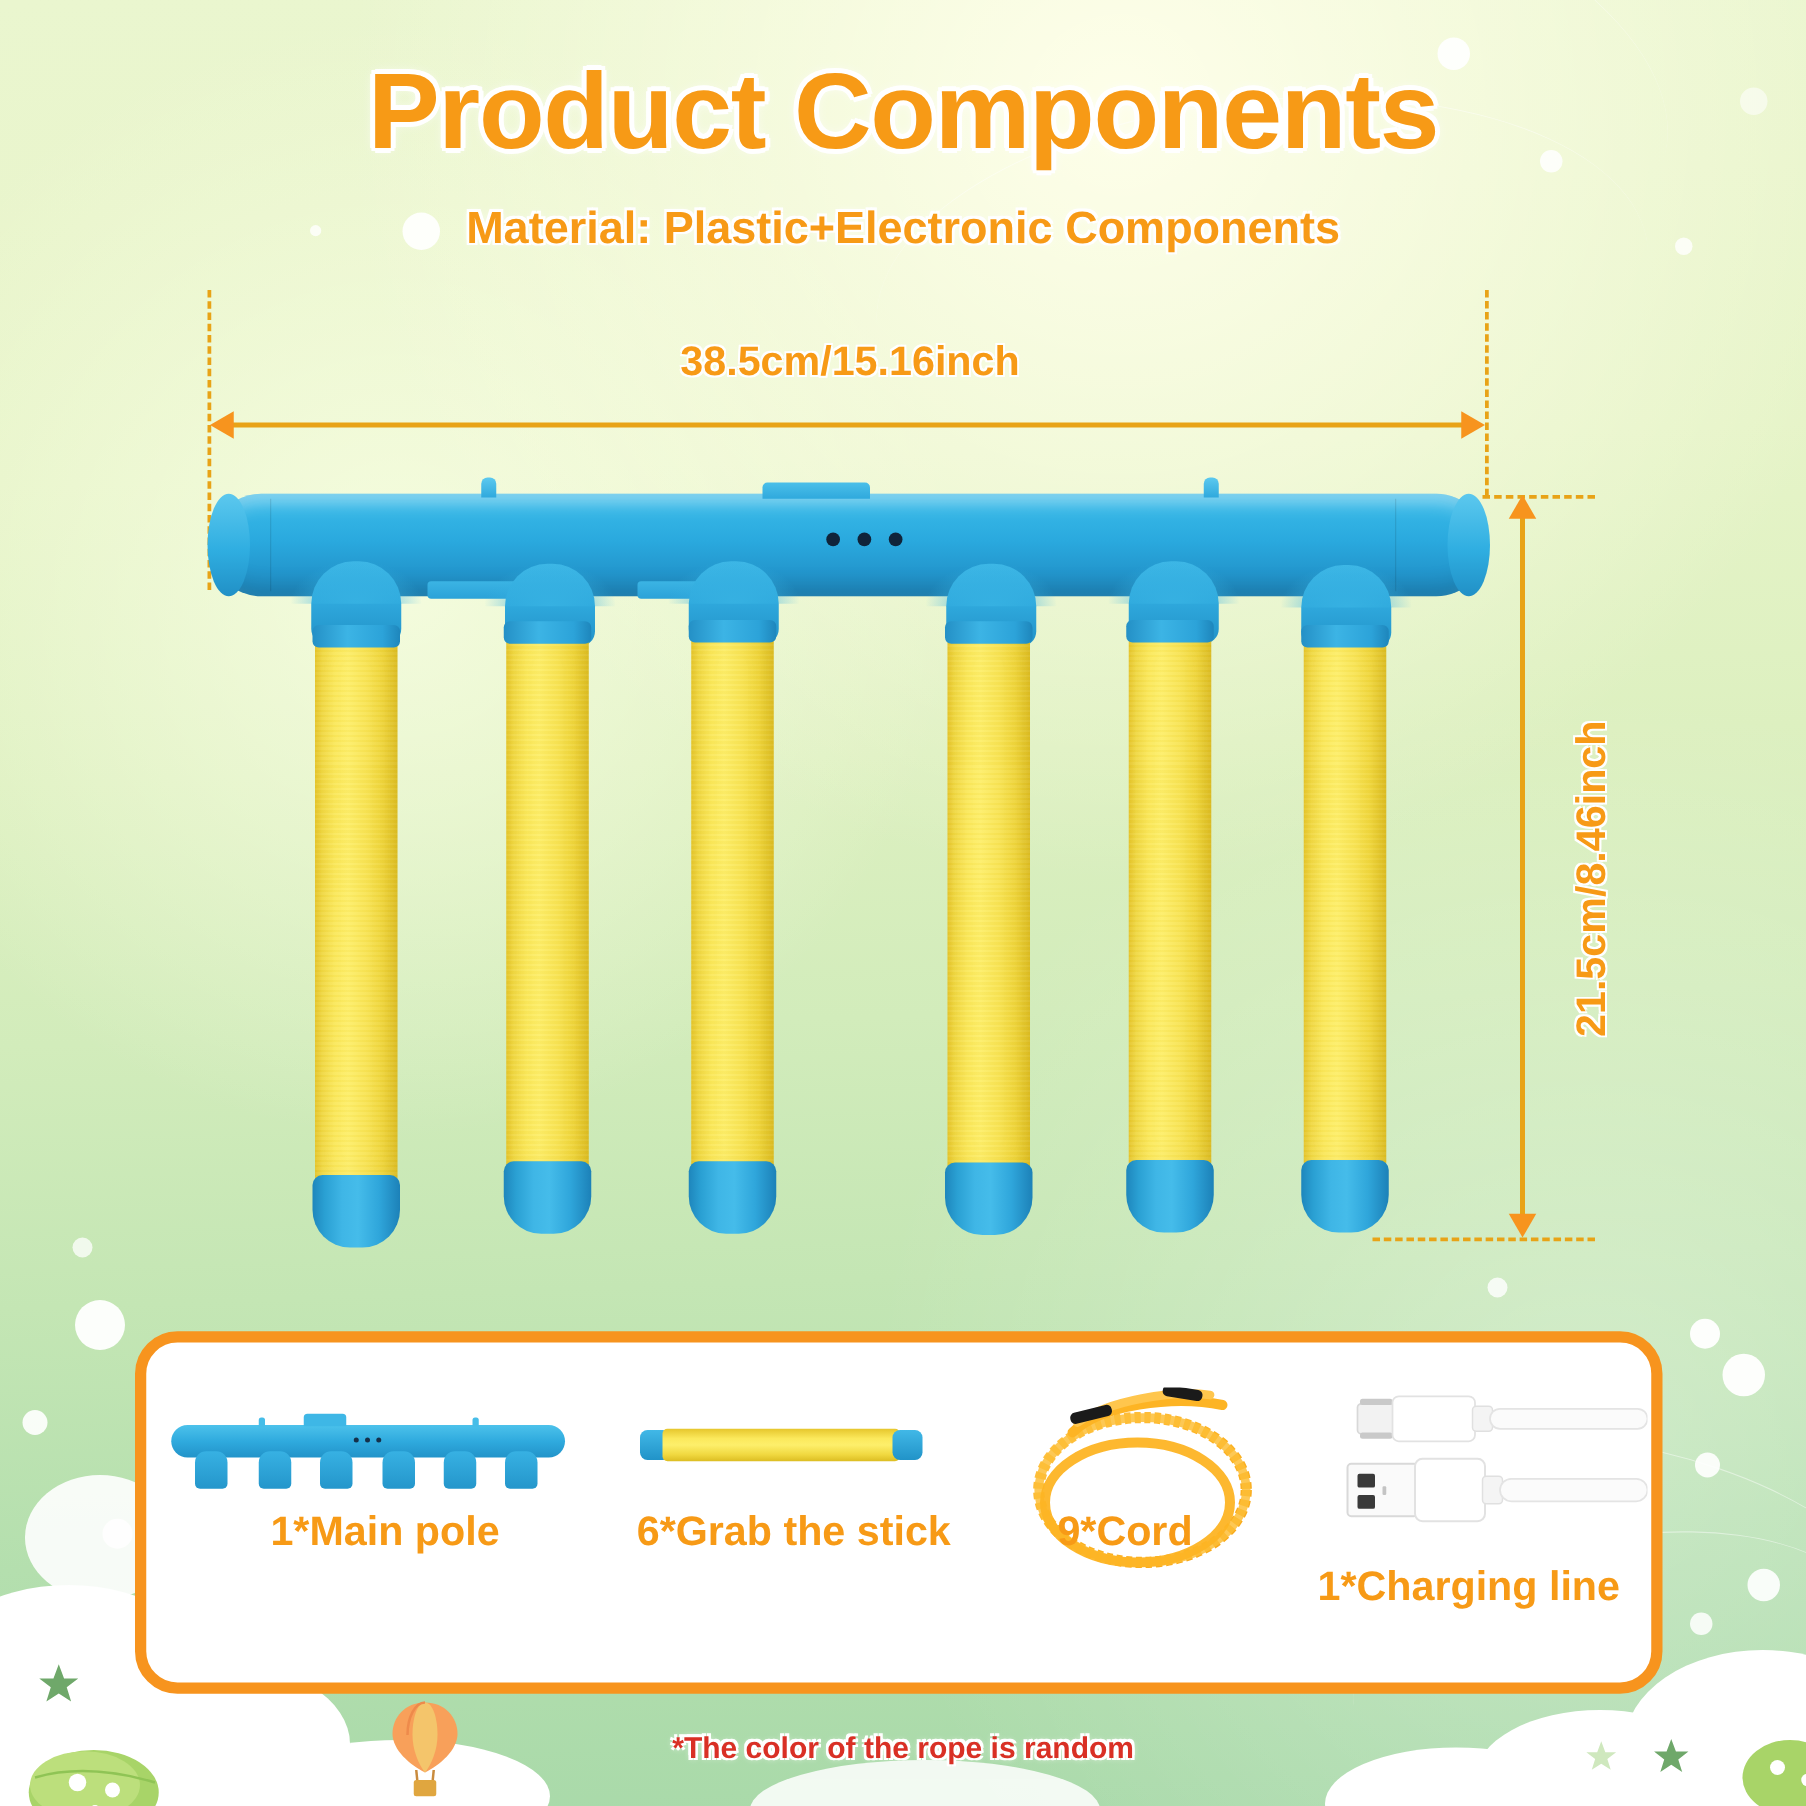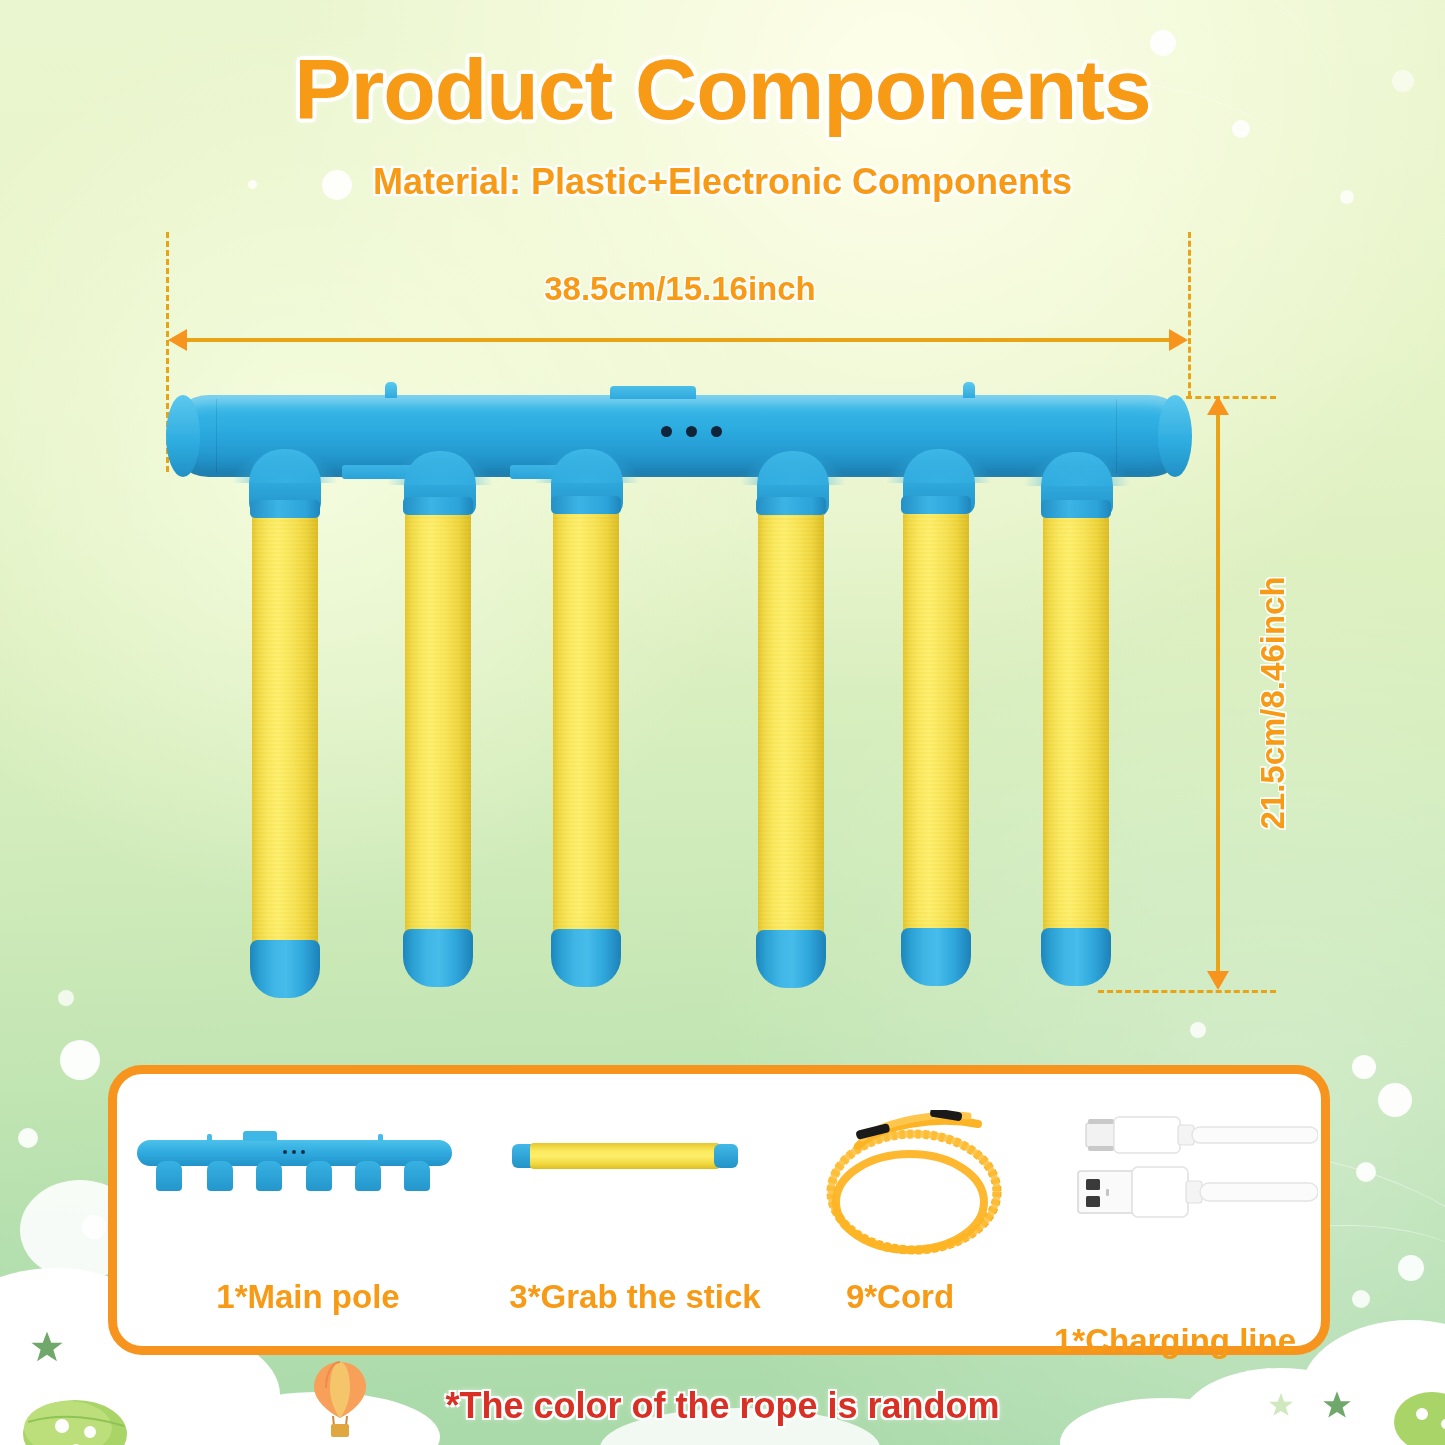--- a/index.html
+++ b/index.html
@@ -144,21 +144,21 @@
     border-radius:5px;
     background:linear-gradient(90deg,#2490C6,#3CB4E5 40%,#2CA3D9 80%,#1E86BC);
   }
 
   
   .parts-box {
     position:absolute; left:108px; top:1065px; width:1222px; height:290px;
     background:#ffffff; border:9px solid #F7941E; border-radius:34px;
   }
   .part-label {
-    position:absolute; top:1278px; font-size:33px; font-weight:bold; color:#F79A16;
+    position:absolute; top:1206px; font-size:33px; font-weight:bold; color:#F79A16;
     text-align:center; white-space:nowrap;
   }
 
   
   .mini-bar {
     position:absolute; left:137px; top:1140px; width:315px; height:26px;
     border-radius:13px;
     background:linear-gradient(180deg,#4CC2EB 0%,#2FAADE 50%,#2293C9 100%);
   }
   .mini-socket {
@@ -184,21 +184,21 @@
 
   
   .cord { position:absolute; left:818px; top:1110px; width:190px; height:150px; }
 
   
   .cable { position:absolute; left:1068px; top:1115px; width:250px; height:115px; }
 
   
   .footer-note {
     position:absolute; top:1385px; left:0; width:100%; text-align:center;
-    font-size:36px; font-weight:bold; color:#D93025;
+    font-size:24px; font-weight:bold; color:#D93025;
     text-shadow:-2px -2px 0 #fff,2px -2px 0 #fff,-2px 2px 0 #fff,2px 2px 0 #fff,0 0 6px rgba(255,255,255,0.95);
   }
 </style>
 </head>
 <body>
 
 <div class="bg-layer">
 
   <div class="streak" style="left:640px; top:-120px; width:700px; height:340px; transform:rotate(12deg);"></div>
   <div class="streak" style="left:700px; top:80px; width:620px; height:300px; transform:rotate(-6deg);"></div>
@@ -403,17 +403,17 @@
   <rect x="10" y="56" width="56" height="42" rx="3" fill="#FAFAFA" stroke="#D9D9D9" stroke-width="1.6"></rect>
   <rect x="18" y="64" width="14" height="11" rx="1.5" fill="#3A3A3A"></rect>
   <rect x="18" y="81" width="14" height="11" rx="1.5" fill="#3A3A3A"></rect>
   <rect x="38" y="74" width="3" height="7" rx="1" fill="#C4C4C4"></rect>
   <rect x="64" y="52" width="56" height="50" rx="6" fill="#FFFFFF" stroke="#E2E2E2" stroke-width="1.6"></rect>
   <rect x="118" y="66" width="16" height="22" rx="3" fill="#F4F4F4" stroke="#E0E0E0" stroke-width="1.2"></rect>
   <rect x="132" y="68" width="118" height="18" rx="9" fill="#FBFBFB" stroke="#E4E4E4" stroke-width="1.4"></rect>
 </svg>
 
 <div class="part-label" style="left:118px; width:380px;">1*Main pole</div>
-<div class="part-label" style="left:445px; width:380px;">3*Grab the stick</div>
+<div class="part-label" style="left:445px; width:380px;">6*Grab the stick</div>
 <div class="part-label" style="left:760px; width:280px;">9*Cord</div>
 <div class="part-label" style="left:1010px; width:330px;margin-top:44px;">1*Charging line</div>
 
 <div class="footer-note">*The color of the rope is random</div>
 
 </body></html>

